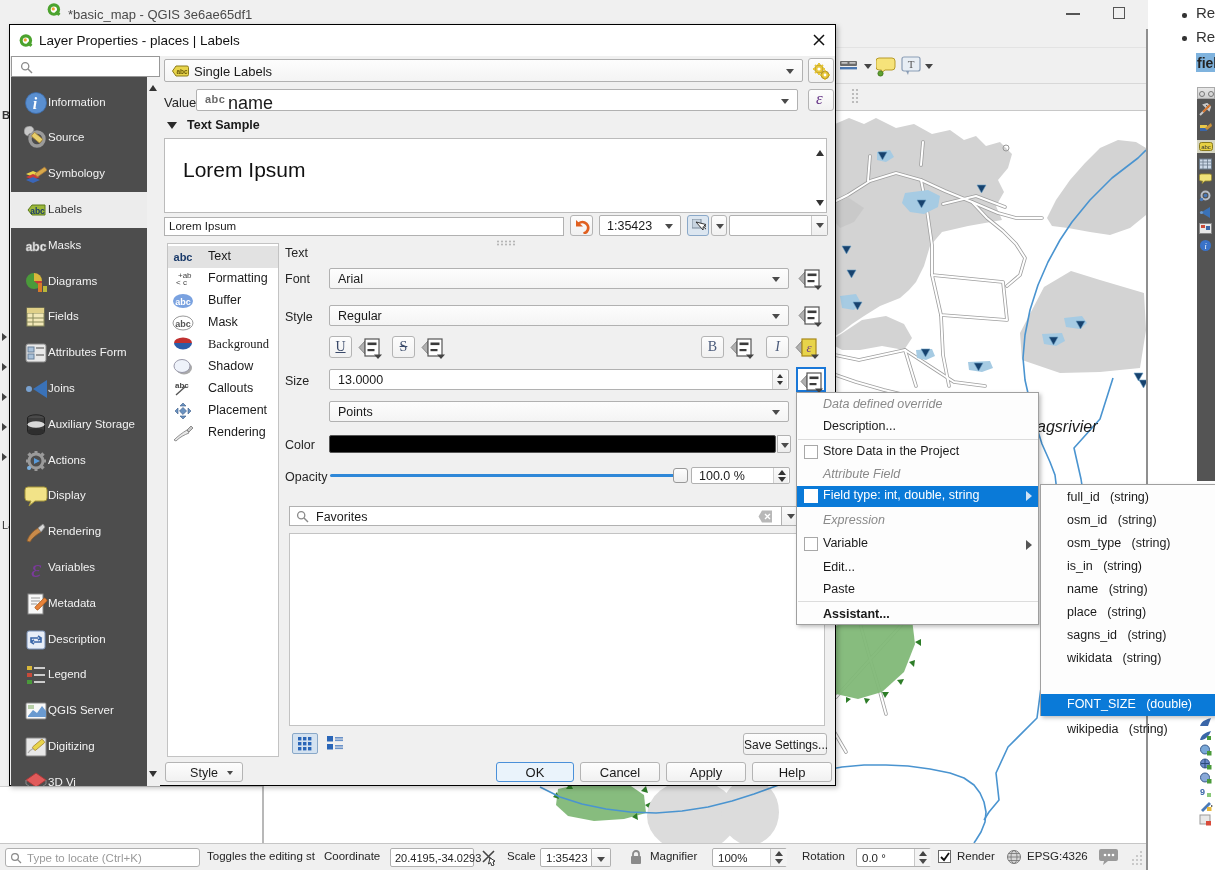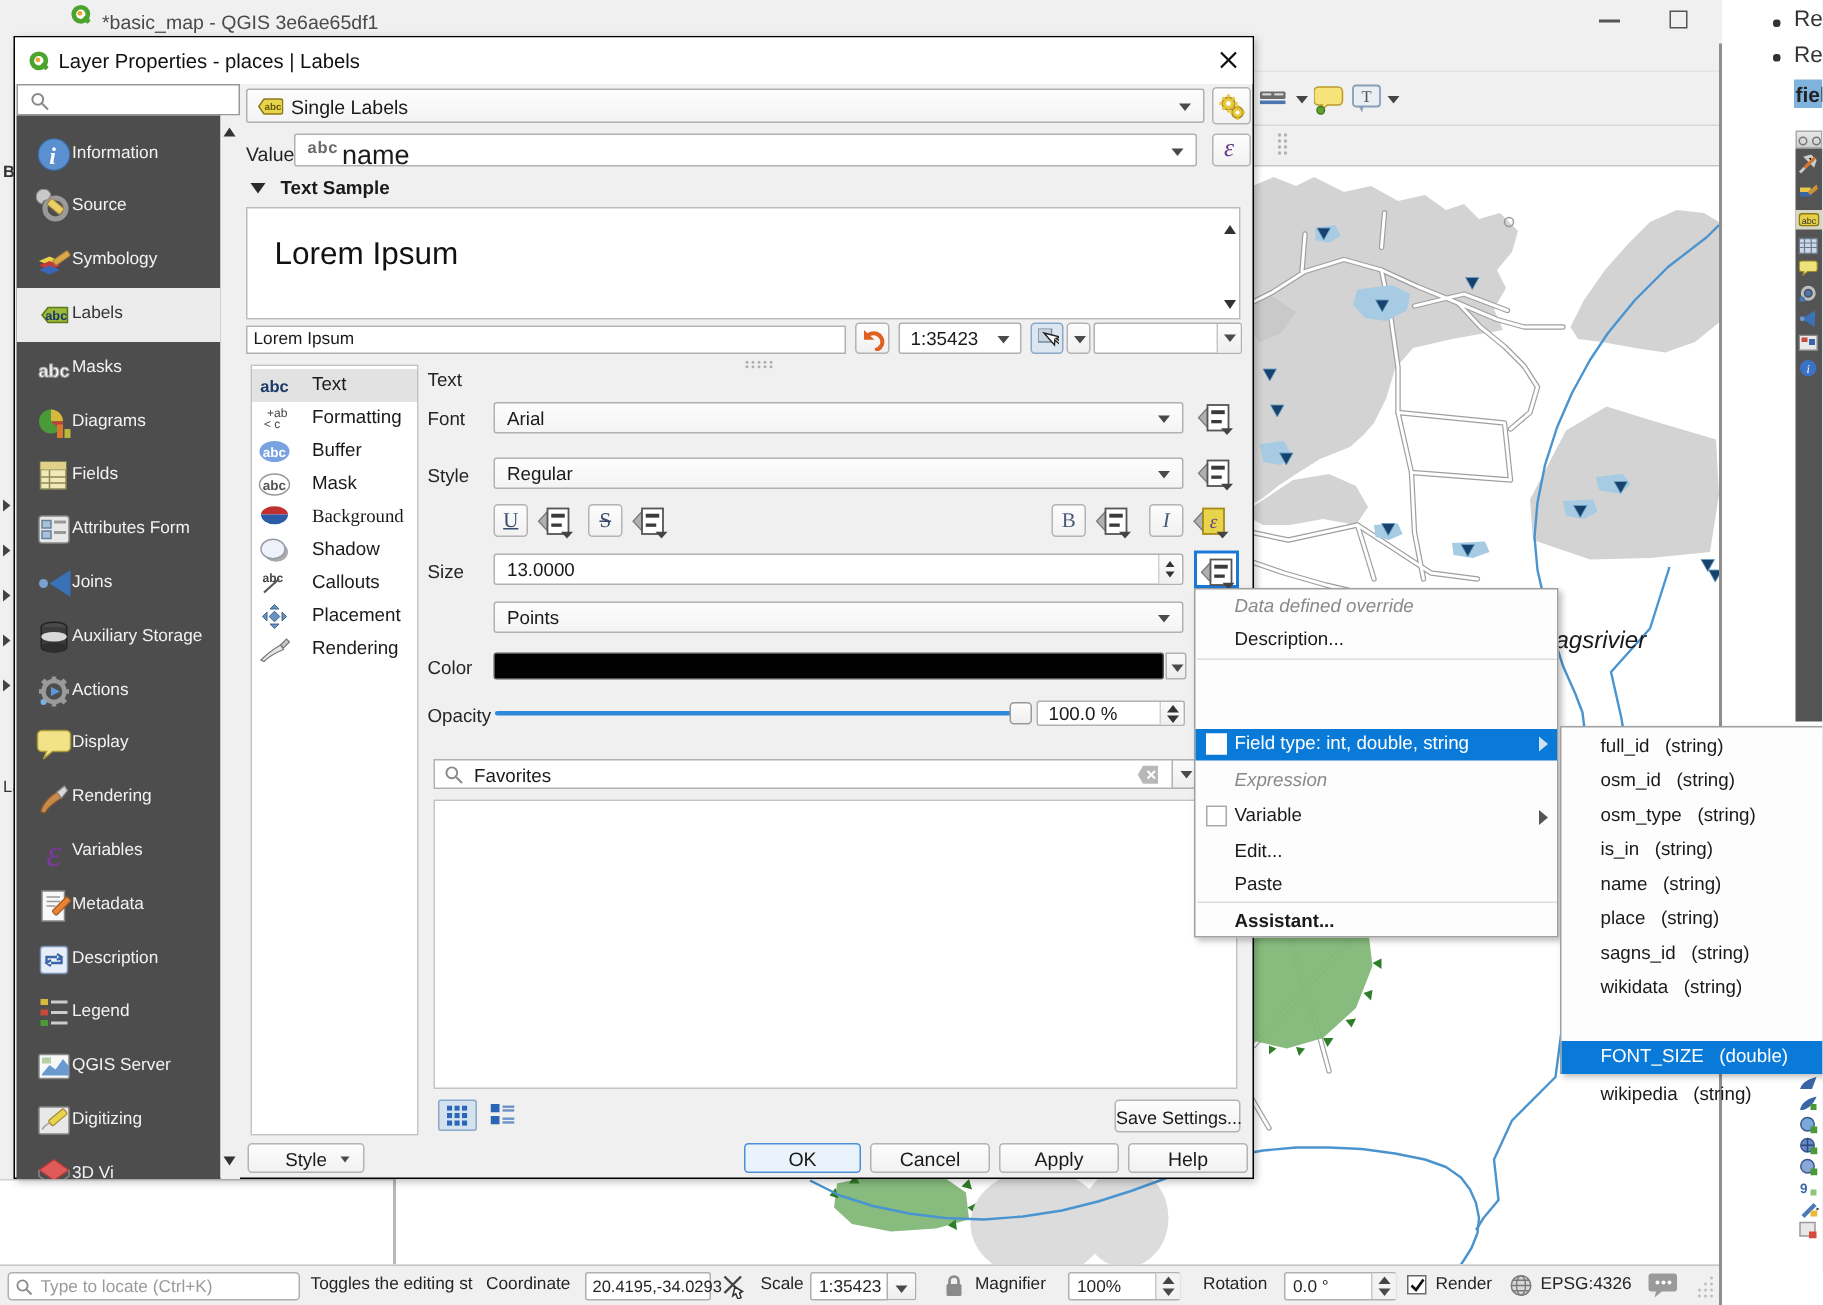--- a/index.html
+++ b/index.html
@@ -896,20 +896,27 @@
 </div>
 
 <div class="abs" style="left:796px;top:392px;width:243px;height:233px;background:#fdfdfd;border:1px solid #a0a0a0;box-shadow:2px 2px 4px rgba(0,0,0,0.25);">
   <div class="mitem" style="top:1px;">
         <span class="tx gray">Data defined override</span>
       </div>
   <div class="mitem" style="top:23px;">
         <span class="tx">Description...</span>
       </div>
   <div class="abs" style="left:1px;top:46px;width:240px;height:1px;background:#dcdcdc;"></div>
+  <div class="mitem" style="top:48px;">
+        <div class="cb"></div>
+        <span class="tx">Store Data in the Project</span>
+      </div>
+  <div class="mitem" style="top:71px;">
+        <span class="tx gray">Attribute Field</span>
+      </div>
   <div class="mitem" style="top:93px;height:21px;background:#0a7ad8;">
         <div class="cb" style="border-color:#fff;top:3px;"></div>
         <span class="tx" style="color:#fff;top:2px;">Field type: int, double, string</span>
     <div class="abs" style="right:6px;top:5px;width:0;height:0;border-top:5px solid transparent;border-bottom:5px solid transparent;border-left:6px solid #cfe2f5;"></div>
   </div>
   <div class="mitem" style="top:117px;">
         <span class="tx gray">Expression</span>
       </div>
   <div class="mitem" style="top:140px;">
         <div class="cb"></div>

